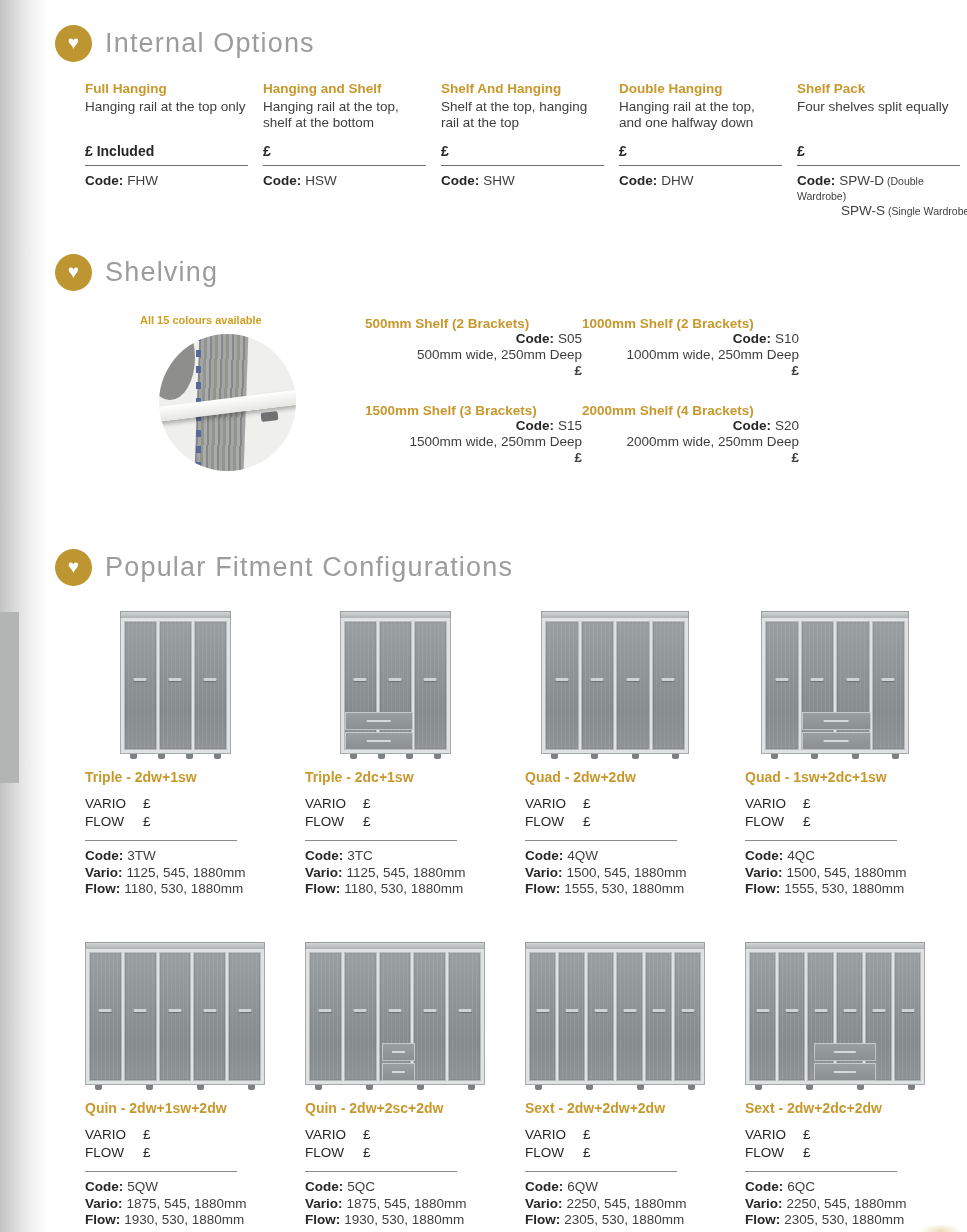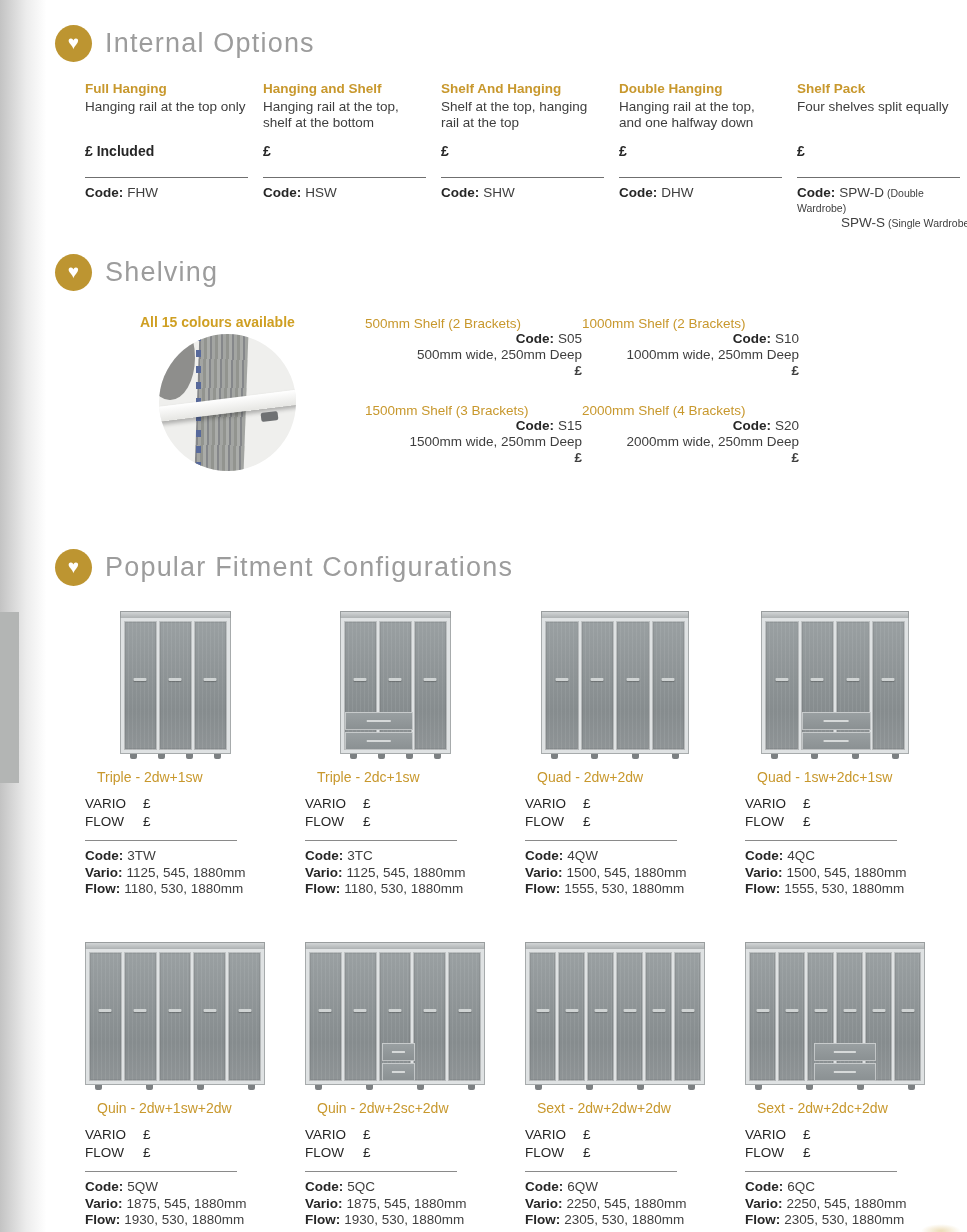--- a/index.html
+++ b/index.html
@@ -31,48 +31,48 @@
   }
   .section-title { font-size:27px; font-weight:300; color:#9c9c9c; letter-spacing:1.2px; }
   #head-internal { left:55px; top:25px; }
   #head-shelving { left:55px; top:254px; }
   #head-configs  { left:55px; top:549px; }
 
   
   .options { position:absolute; left:85px; top:81px; display:grid; grid-template-columns:repeat(5,178px); }
   .option-name { color:#c8982d; font-weight:700; margin-bottom:3px; }
   .option-desc { line-height:1.22; min-height:44px; width:162px; }
-  .option-price { font-size:14px; font-weight:700; color:#262626; padding-bottom:18px; border-bottom:1px solid #6f6f6f; width:163px; }
+  .option-price { font-size:14px; font-weight:700; color:#262626; padding-bottom:6px; border-bottom:1px solid #6f6f6f; width:163px; }
   .option-code { margin-top:7px; }
   b.lbl { font-weight:700; color:#262626; margin-right:4px; }
   .code-note { font-size:10.5px; margin-left:3px; }
   .code-line2 { margin-left:44px; }
 
   
-  .colours-note { position:absolute; left:140px; top:314px; font-size:14px; font-weight:700; color:#cf9f22; }
+  .colours-note { position:absolute; left:140px; top:314px; font-size:11px; font-weight:700; color:#cf9f22; }
   .shelf-photo { position:absolute; left:159px; top:334px; width:137px; height:137px; border-radius:50%; overflow:hidden; background:#efefed; }
   .sp-dark  { position:absolute; left:-10%; top:-14%; width:36%; height:62%; background:#8e8e8c; border-radius:50%; }
   .sp-grain { position:absolute; left:28%; top:-5%; width:36%; height:110%;
               background:repeating-linear-gradient(90deg,#85878a 0 2px,#a3a5a2 2px 5px,#92948f 5px 8px,#aaaca9 8px 11px);
               transform:rotate(2deg); }
   .sp-blue  { position:absolute; left:27%; top:0; width:5px; height:100%;
               background:repeating-linear-gradient(180deg,#57699b 0 7px,rgba(87,105,155,0) 7px 16px); }
   .sp-shelf { position:absolute; left:-6%; top:47%; width:115%; height:15px;
               background:linear-gradient(#ffffff,#e6e6e3); transform:rotate(-7deg);
               box-shadow:0 3px 4px rgba(0,0,0,.28); }
   .sp-bracket { position:absolute; right:13%; top:57%; width:17px; height:9px; background:#6f7173; border-radius:2px; transform:rotate(-7deg); }
   .shelves { position:absolute; left:365px; top:316px; display:grid; grid-template-columns:217px 217px; row-gap:23px; }
-  .shelf-name { color:#c8982d; font-weight:400; }
+  .shelf-name { color:#c8982d; font-weight:700; }
   .shelf-line { line-height:1.2;text-align:right; }
   .shelf-price { font-weight:700; }
 
   
   .cards { position:absolute; left:85px; top:592px; display:grid; grid-template-columns:repeat(4,220px); grid-auto-rows:331px; }
   .card-img { height:167px; display:flex; align-items:flex-end; justify-content:center; padding-right:40px; }
-  .cfg-name { color:#c8982d; font-weight:400; font-size:14px; margin:10px 12px; }
+  .cfg-name { color:#c8982d; font-weight:700; font-size:14px; margin:10px 0; }
   .price-row { display:flex; font-weight:400; color:#262626; line-height:1.35; }
   .price-row .pl { width:58px; }
   .cfg-rule { width:152px; border-bottom:1px solid #8a8a8a; margin:9px 0 7px; }
   .cfg-line { line-height:1.2; }
 
   
   .wardrobe { position:relative; }
   .w-top { height:7px; background:linear-gradient(#d2d5d6,#aeb2b3); border:1px solid #999d9e; border-bottom:none; }
   .w-body { position:relative; height:136px; background:#dfe2e3; border:1px solid #a7abac; border-top:none; padding:3px; display:flex; gap:2px; }
   .w-door {

